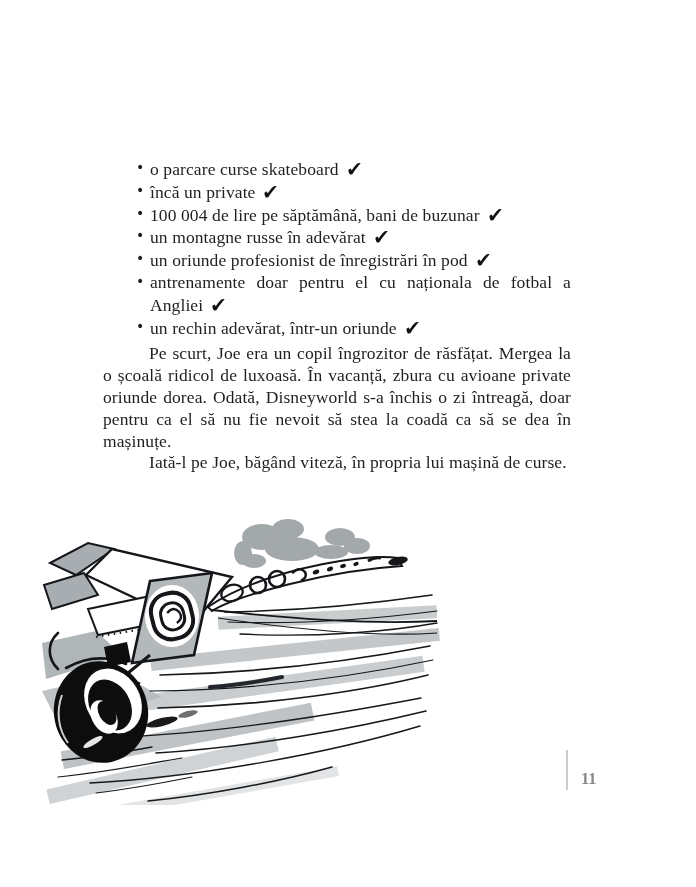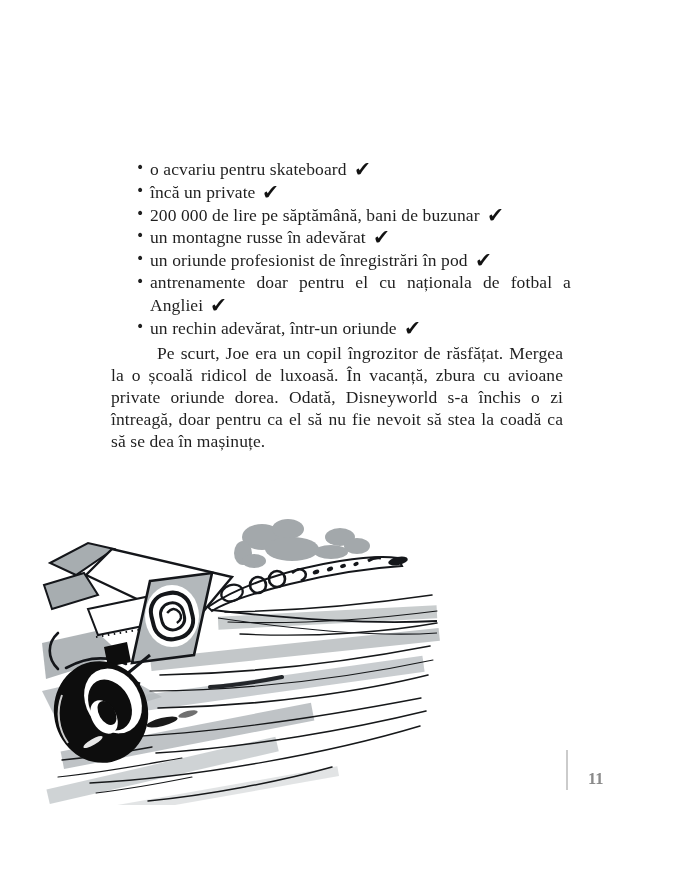--- a/index.html
+++ b/index.html
@@ -40,82 +40,83 @@
     font-family:"DejaVu Sans", sans-serif;
     font-weight:bold;
     font-size:20px;
     line-height:1;
     transform:rotate(-5deg) skewX(-6deg);
     margin-left:7px;
     position:relative; top:1px;
     color:#121212;
   }
   .paragraphs p{
-    margin:8px;
+    margin:0;
     text-indent:46px;
   }
   .paragraphs p:first-child{margin-top:4px;}
   .illustration{
     position:absolute;
     left:0; top:515px;
     width:470px; height:290px;
   }
   .folio{
     position:absolute;
     left:566px; top:750px;
     height:40px;
     display:flex;
     align-items:flex-end;
   }
   .folio-rule{
     width:2px; height:40px;
     background:#cbcbcb;
   }
   .folio-number{
-    margin-left:20px;
+    margin-left:13px;
     font-family:"Liberation Serif", serif;
     font-weight:bold;
     font-size:16.5px;
     line-height:1;
     padding-bottom:3px;
     color:#8a8a8a;
     text-align:right;
   }
 </style>
 </head>
 <body>
 
 <div class="text-block">
 
   <ul class="checklist">
     <li>
-      <span class="bullet">•</span><span>o acvariu pentru skateboard</span><span class="check">✔</span>
+      <span class="bullet">•</span><span>o parcare curse skateboard</span><span class="check">✔</span>
     </li>
     <li>
       <span class="bullet">•</span><span>încă un private</span><span class="check">✔</span>
     </li>
     <li>
-      <span class="bullet">•</span><span>200 000 de lire pe săptămână, bani de buzunar</span><span class="check">✔</span>
+      <span class="bullet">•</span><span>100 004 de lire pe săptămână, bani de buzunar</span><span class="check">✔</span>
     </li>
     <li>
       <span class="bullet">•</span><span>un montagne russe în adevărat</span><span class="check">✔</span>
     </li>
     <li>
       <span class="bullet">•</span><span>un oriunde profesionist de înregistrări în pod</span><span class="check">✔</span>
     </li>
     <li>
       <span class="bullet">•</span><span>antrenamente doar pentru el cu naționala de fotbal a Angliei</span><span class="check">✔</span>
     </li>
     <li>
       <span class="bullet">•</span><span>un rechin adevărat, într-un oriunde</span><span class="check">✔</span>
     </li>
   </ul>
 
   <div class="paragraphs">
     <p>Pe scurt, Joe era un copil îngrozitor de răsfățat. Mergea la o școală ridicol de luxoasă. În vacanță, zbura cu avioane private oriunde dorea. Odată, Disneyworld s-a închis o zi întreagă, doar pentru ca el să nu fie nevoit să stea la coadă ca să se dea în mașinuțe.</p>
+    <p>Iată-l pe Joe, băgând viteză, în propria lui mașină de curse.</p>
   </div>
 
 </div>
 
 <svg class="illustration" viewBox="0 0 470 290" xmlns="http://www.w3.org/2000/svg" aria-hidden="true">
 
   <g>
     <rect x="150" y="128" width="290" height="13" fill="#b4b9bc" opacity="0.8" transform="rotate(-6 295 134)"></rect>
     <rect x="120" y="162" width="305" height="16" fill="#bcc1c4" opacity="0.8" transform="rotate(-8 272 170)"></rect>
     <rect x="60" y="212" width="255" height="18" fill="#b4b9bc" opacity="0.85" transform="rotate(-11 187 221)"></rect>

